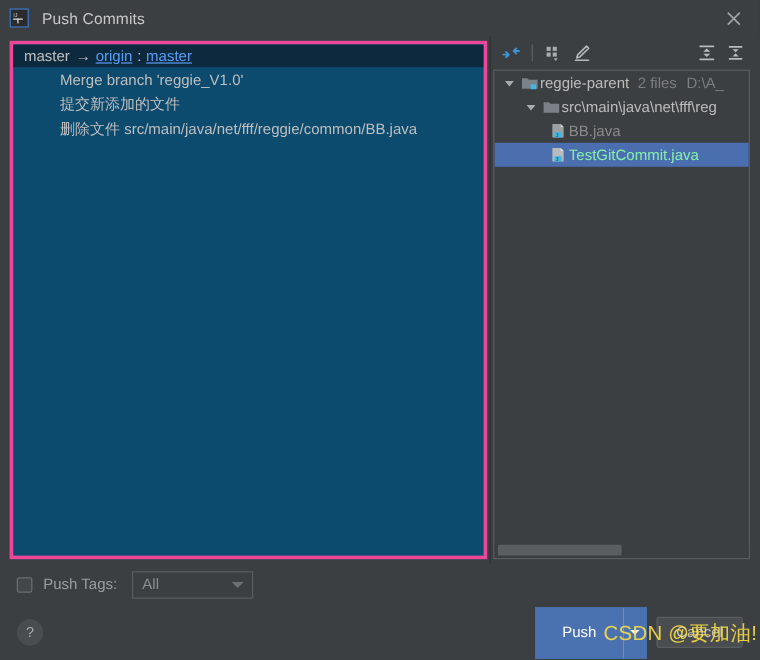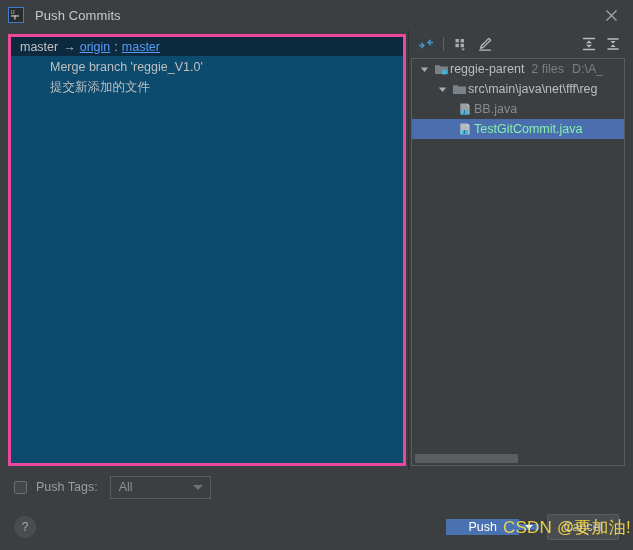--- a/index.html
+++ b/index.html
@@ -279,23 +279,22 @@
     display: flex; align-items: center; justify-content: center;
     font-size: 12px;
     color: #a9acae;
     cursor: pointer;
     flex: 0 0 22px;
   }
   .action-spacer { flex: 1 1 auto; }
 
   .push-split {
     display: flex;
-    height: 28px;
-    cursor: pointer;
-    align-items: center;
+    height: 43px;
+    cursor: pointer;
   }
   .push-main {
     background: #4a71b0;
     color: #ffffff;
     font-size: 12.5px;
     padding: 0 22px;
     display: flex; align-items: center; justify-content: center;
     border: 1px solid #4a71b0;
     border-right: none;
   }
@@ -373,20 +372,23 @@
           <span class="lnk">origin</span>
           <span class="colon">:</span>
           <span class="lnk">master</span>
         </div>
 
         <div class="commit-row">
           <span>Merge branch 'reggie_V1.0'</span>
         </div>
         <div class="commit-row">
           <span>提交新添加的文件</span>
+        </div>
+        <div class="commit-row">
+          <span>删除文件 src/main/java/net/fff/reggie/common/BB.java</span>
         </div>
 
       </div>
     </div>
 
     <div class="pane-divider"></div>
 
     <div class="right-pane">
 
       <div class="tree-toolbar">

